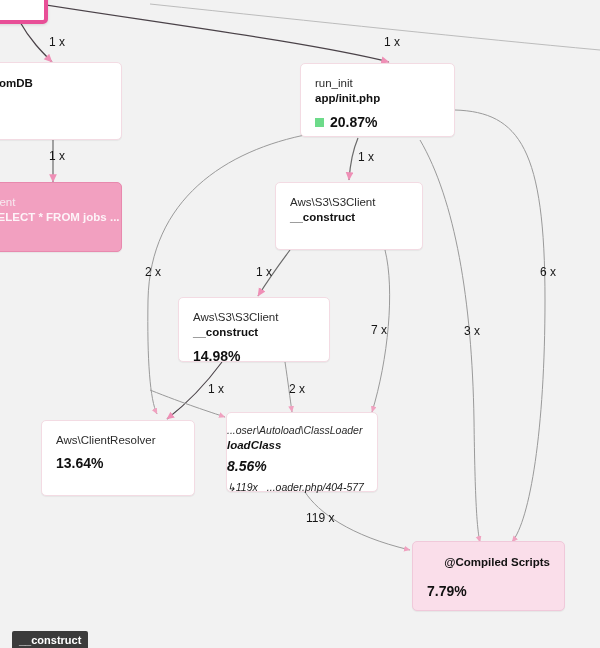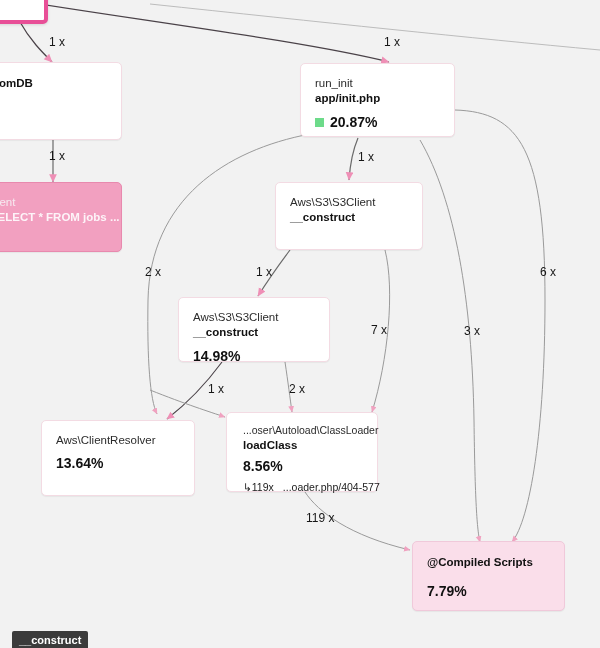--- a/index.html
+++ b/index.html
@@ -25,20 +25,21 @@
     border-radius: 5px;
     background: #ffffff;
     border: 1px solid #f3dbe3;
     box-shadow: 0 1px 1px rgba(0,0,0,0.05);
     padding: 12px 14px 10px 14px;
     z-index: 5;
   }
   .node.pink-fill {
     background: #fadeea;
     border-color: #f0c9da;
+    text-align: right;
   }
   .node.pink-strong {
     background: #f2a0c0;
     border-color: #e889ae;
   }
   .node.selected {
     border: 4px solid #e84f97;
     box-shadow: 0 1px 3px rgba(0,0,0,0.12);
   }
   .n-class {
@@ -189,21 +190,21 @@
     </div>
   </div>
 
   <div class="node" style="left:41px; top:420px; width:154px; height:76px;">
     <div class="n-class">Aws\ClientResolver</div>
     <div class="n-pct">
       <span>13.64%</span>
     </div>
   </div>
 
-  <div class="node" style="left:226px; top:412px; width:152px; height:80px; padding:10px 8px 8px 16px;">
+  <div class="node" style="left:226px; top:412px; width:152px; height:80px; padding:10px 8px 8px 0;font-style:italic;">
     <div class="n-class" style="font-size:10.5px;">...oser\Autoload\ClassLoader</div>
     <div class="n-func">loadClass</div>
     <div class="n-pct" style="margin-top:6px;">
       <span>8.56%</span>
     </div>
     <div class="n-sub">
       <span>↳</span><span>119x</span><span class="sub-gap"></span><span>...oader.php/404-577</span>
     </div>
   </div>
 

